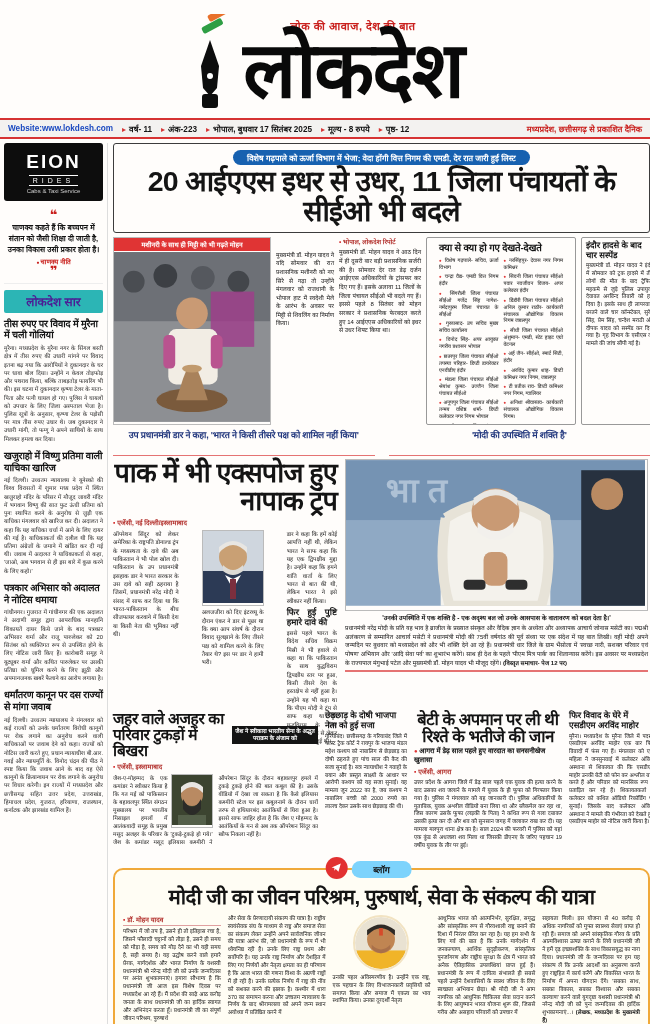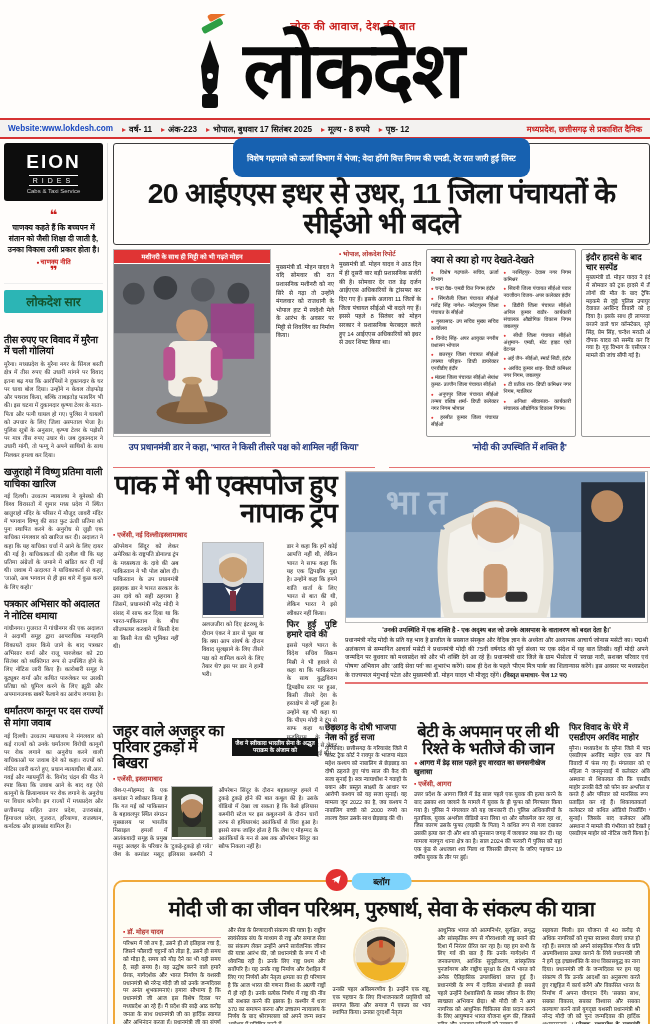--- a/index.html
+++ b/index.html
@@ -24,38 +24,38 @@
   
   .adbox{height:58px;background:#0d0d0d;color:#fff;border-radius:3px;display:flex;flex-direction:column;align-items:center;justify-content:center;margin-bottom:5px}
   .adbox .brand{font-size:19px;font-weight:900;letter-spacing:2px}
   .adbox .sub{font-size:7px;letter-spacing:4px;border-top:1px solid #fff;border-bottom:1px solid #fff;padding:1px 4px;margin:2px 0}
   .adbox .tag{font-size:6px;color:#cfcfcf}
   .quote{padding:4px 2px 6px;text-align:center;border-bottom:1px solid #eee}
   .qmark{color:#c9201d;font-size:13px;font-weight:900;line-height:.8;display:block}
   .quote .qtext{font-size:7.6px;font-weight:bold;line-height:1.45;margin:2px 0}
   .quote .qattr{color:#c9201d;font-size:6.5px;font-weight:bold}
   .quote .qattr::before{content:"● ";font-size:5px}
-  .saar{background:#2cb5b5;color:#14532d;font-weight:900;font-size:12px;text-align:center;padding:3px 0;border-radius:2px;margin:6px 0 21px}
+  .saar{background:#2cb5b5;color:#4c1d95;font-weight:900;font-size:12px;text-align:center;padding:3px 0;border-radius:2px;margin:6px 0 5px}
   .sstory{margin-bottom:7px}
   .sstory h4{font-size:9.6px;line-height:1.22;margin-bottom:3px;letter-spacing:-.2px}
   .sbody{font-size:5.8px;line-height:1.42;text-align:justify;color:#222}
   .sbody::first-letter{}
   
   .leadbox{border:1.5px solid #3c3c3c;border-radius:3px;padding:3px 4px 5px;text-align:center;margin-bottom:4px}
-  .kicker{display:inline-block;background:#1761b0;color:#fff;font-size:8px;font-weight:bold;padding:14px 14px;border-radius:9px;margin-top:-10px}
+  .kicker{display:inline-block;background:#1761b0;color:#fff;font-size:8px;font-weight:bold;padding:2px 14px;border-radius:9px;margin-top:-10px}
   .leadhead{font-size:28.5px;font-weight:900;letter-spacing:-.8px;line-height:1.05;margin-top:2px}
   .leadrow{display:flex;gap:5px;height:188px;margin-bottom:3px}
   .photo-fig{width:158px;flex:none;border:1px solid #bbb}
   .photo-cap{background:#e03434;color:#fff;font-size:6.6px;font-weight:bold;text-align:center;padding:2px 1px}
   .photo-fig svg{display:block}
   .photoside{width:58px;flex:none;font-size:5.9px;line-height:1.45;text-align:justify;padding-top:14px}
   .leadtext{width:82px;flex:none;font-size:6px;line-height:1.45;text-align:justify}
   .dateline{color:#b3322e;font-weight:bold;font-size:6.4px;display:block;margin-bottom:2px}
   .dateline::before{content:"▪ ";color:#d63333}
-  .transfers{width:150px;flex:none;border:1px solid #999;border-radius:2px;padding:3px 4px;overflow:hidden}
+  .transfers{width:150px;flex:none;border:1px solid #999;border-radius:2px;padding:3px 12px;overflow:hidden}
   .transfers h3{font-size:9.8px;margin-bottom:3px;letter-spacing:-.2px}
   .tcols{display:flex;gap:5px}
   .tcols ul{list-style:none;width:50%}
   .tcols li{font-size:5.1px;line-height:1.35;margin-bottom:2.5px;text-align:justify}
   .tcols li::before{content:"● ";color:#e03434;font-size:4.5px}
   .suspend{width:78px;flex:none;border:1px solid #999;border-radius:2px;padding:3px 4px;overflow:hidden}
   .suspend h4{font-size:8.4px;line-height:1.15;margin-bottom:2px}
   .suspend p{font-size:5.5px;line-height:1.42;text-align:justify}
   
   .striprow{display:flex;gap:14px;margin:2px 0 3px}

